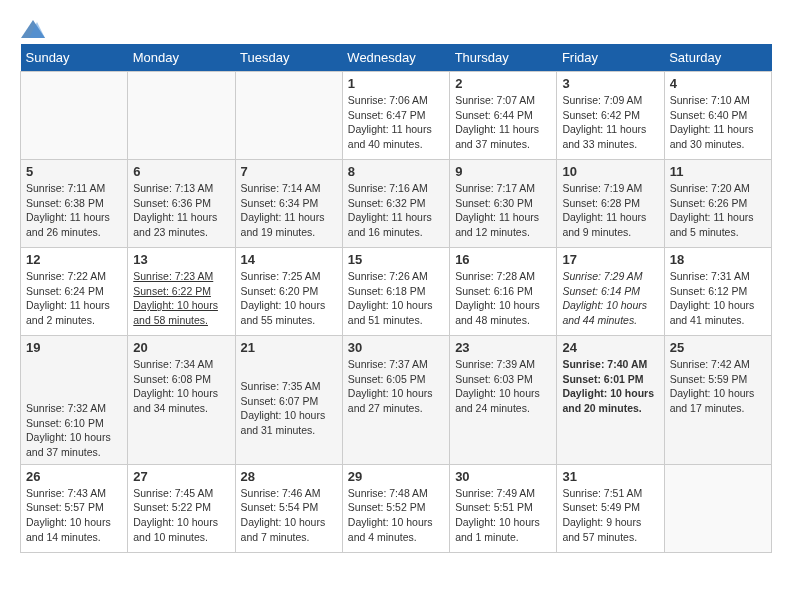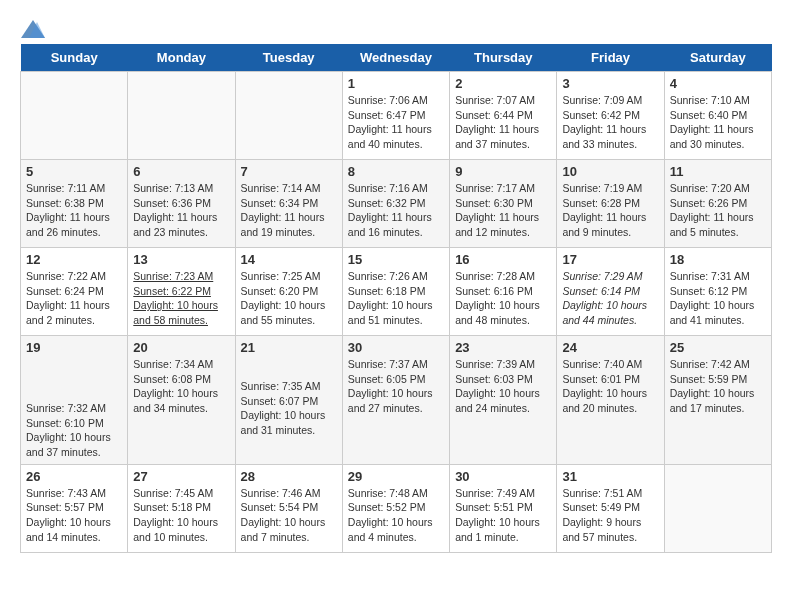--- a/index.html
+++ b/index.html
@@ -34,24 +34,24 @@
       color: #555;
     }
     table {
       width: 100%;
       border-collapse: collapse;
       table-layout: fixed;
     }
     th {
       background: #1a5fa8;
       color: #fff;
-      text-align: center;
+      text-align: left;
       padding: 6px 5px;
       font-size: 13px;
-      font-weight: bold;
+      font-weight: normal;
     }
     td {
       border: 1px solid #ccc;
       vertical-align: top;
       padding: 4px 5px;
       font-size: 11px;
       color: #333;
       height: 88px;
     }
     .day-num {
@@ -273,21 +273,21 @@
         </td>
         <td>
           <div class="day-num">23</div>
           <div class="day-info" style="white-space: pre-line;">Sunrise: 7:39 AM
 Sunset: 6:03 PM
 Daylight: 10 hours
 and 24 minutes.</div>
         </td>
         <td>
           <div class="day-num">24</div>
-          <div class="day-info" style="white-space: pre-line;">Sunrise: 7:40 AM
+          <div class="day-info" style="white-space: pre-line; font-weight: bold;">Sunrise: 7:40 AM
 Sunset: 6:01 PM
 Daylight: 10 hours
 and 20 minutes.</div>
         </td>
         <td>
           <div class="day-num">25</div>
           <div class="day-info" style="white-space: pre-line;">Sunrise: 7:42 AM
 Sunset: 5:59 PM
 Daylight: 10 hours
 and 17 minutes.</div>
@@ -297,21 +297,21 @@
         <td>
           <div class="day-num">26</div>
           <div class="day-info" style="white-space: pre-line;">Sunrise: 7:43 AM
 Sunset: 5:57 PM
 Daylight: 10 hours
 and 14 minutes.</div>
         </td>
         <td>
           <div class="day-num">27</div>
           <div class="day-info" style="white-space: pre-line;">Sunrise: 7:45 AM
-Sunset: 5:18 PM
+Sunset: 5:22 PM
 Daylight: 10 hours
 and 10 minutes.</div>
         </td>
         <td>
           <div class="day-num">28</div>
           <div class="day-info" style="white-space: pre-line;">Sunrise: 7:46 AM
 Sunset: 5:54 PM
 Daylight: 10 hours
 and 7 minutes.</div>
         </td>

